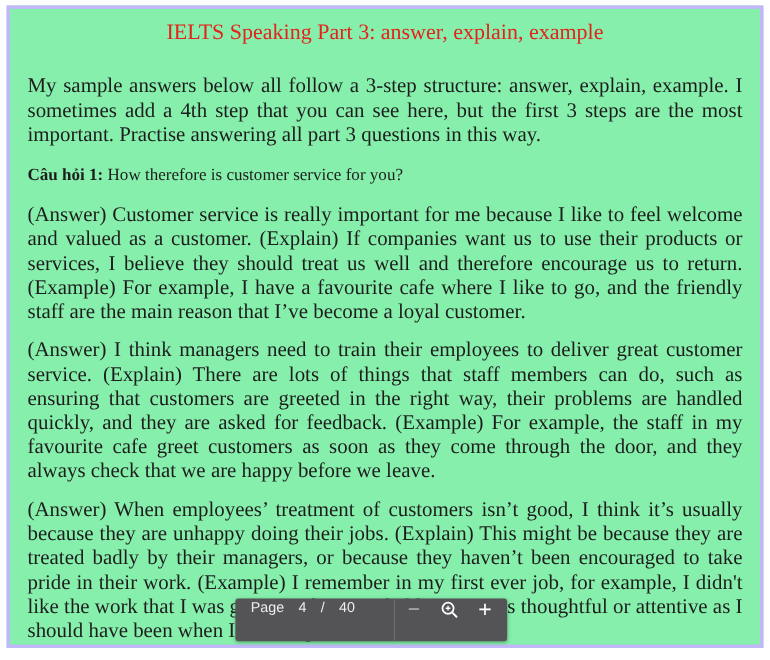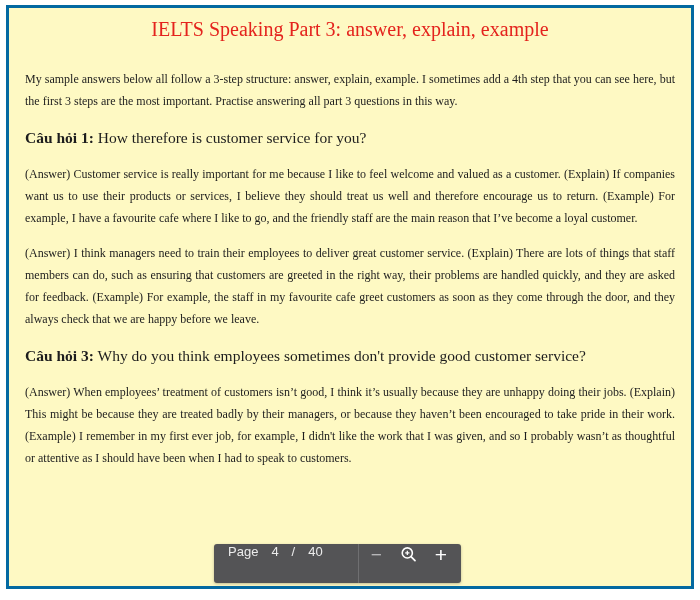--- a/index.html
+++ b/index.html
@@ -15,38 +15,38 @@
     position: relative;
     width: 700px;
     height: 600px;
   }
   .page {
     position: absolute;
     left: 6px;
     top: 5px;
     right: 6px;
     bottom: 11px;
-    border: 3px solid #0369a1;
-    background: #fef9c3;
+    border: 3px solid #c4b5fd;
+    background: #86efac;
     box-sizing: border-box;
     padding: 4px 16px 0 16px;
   }
   .doc-title {
     margin: 6px 0 0 0;
     text-align: center;
     color: #e4231d;
     font-size: 20px;
     font-weight: normal;
     font-family: "Liberation Serif", serif;
   }
   .body-text {
     margin-top: 27px;
   }
   .para {
-    font-size: 12px;
+    font-size: 19px;
     line-height: 22px;
     color: #1d1d1d;
     text-align: justify;
     margin: 0 0 13px 0;
   }
   .question-line {
     font-size: 15.5px;
     line-height: 22px;
     color: #1d1d1d;
     margin: 15px 0 14px 0;
@@ -126,21 +126,20 @@
     <h1 class="doc-title">IELTS Speaking Part 3: answer, explain, example</h1>
 
     <div class="body-text">
       <p class="para">My sample answers below all follow a 3-step structure: answer, explain, example. I sometimes add a 4th step that you can see here, but the first 3 steps are the most important. Practise answering all part 3 questions in this way.</p>
 
       <p class="question-line"><b>Câu hỏi 1:</b><span> How therefore is customer service for you?</span></p>
       <p class="para">(Answer) Customer service is really important for me because I like to feel welcome and valued as a customer. (Explain) If companies want us to use their products or services, I believe they should treat us well and therefore encourage us to return. (Example) For example, I have a favourite cafe where I like to go, and the friendly staff are the main reason that I’ve become a loyal customer.</p>
 
       <p class="para">(Answer) I think managers need to train their employees to deliver great customer service. (Explain) There are lots of things that staff members can do, such as ensuring that customers are greeted in the right way, their problems are handled quickly, and they are asked for feedback. (Example) For example, the staff in my favourite cafe greet customers as soon as they come through the door, and they always check that we are happy before we leave.</p>
 
-      <p class="question-line"><b>Câu hỏi 3:</b><span> Why do you think employees sometimes don't provide good customer service?</span></p>
       <p class="para">(Answer) When employees’ treatment of customers isn’t good, I think it’s usually because they are unhappy doing their jobs. (Explain) This might be because they are treated badly by their managers, or because they haven’t been encouraged to take pride in their work. (Example) I remember in my first ever job, for example, I didn't like the work that I was given, and so I probably wasn’t as thoughtful or attentive as I should have been when I had to speak to customers.</p>
     </div>
   </div>
 
   <div class="toolbar">
     <div class="page-group">
       <span>Page</span>
       <span>4</span>
       <span>/</span>
       <span>40</span>

